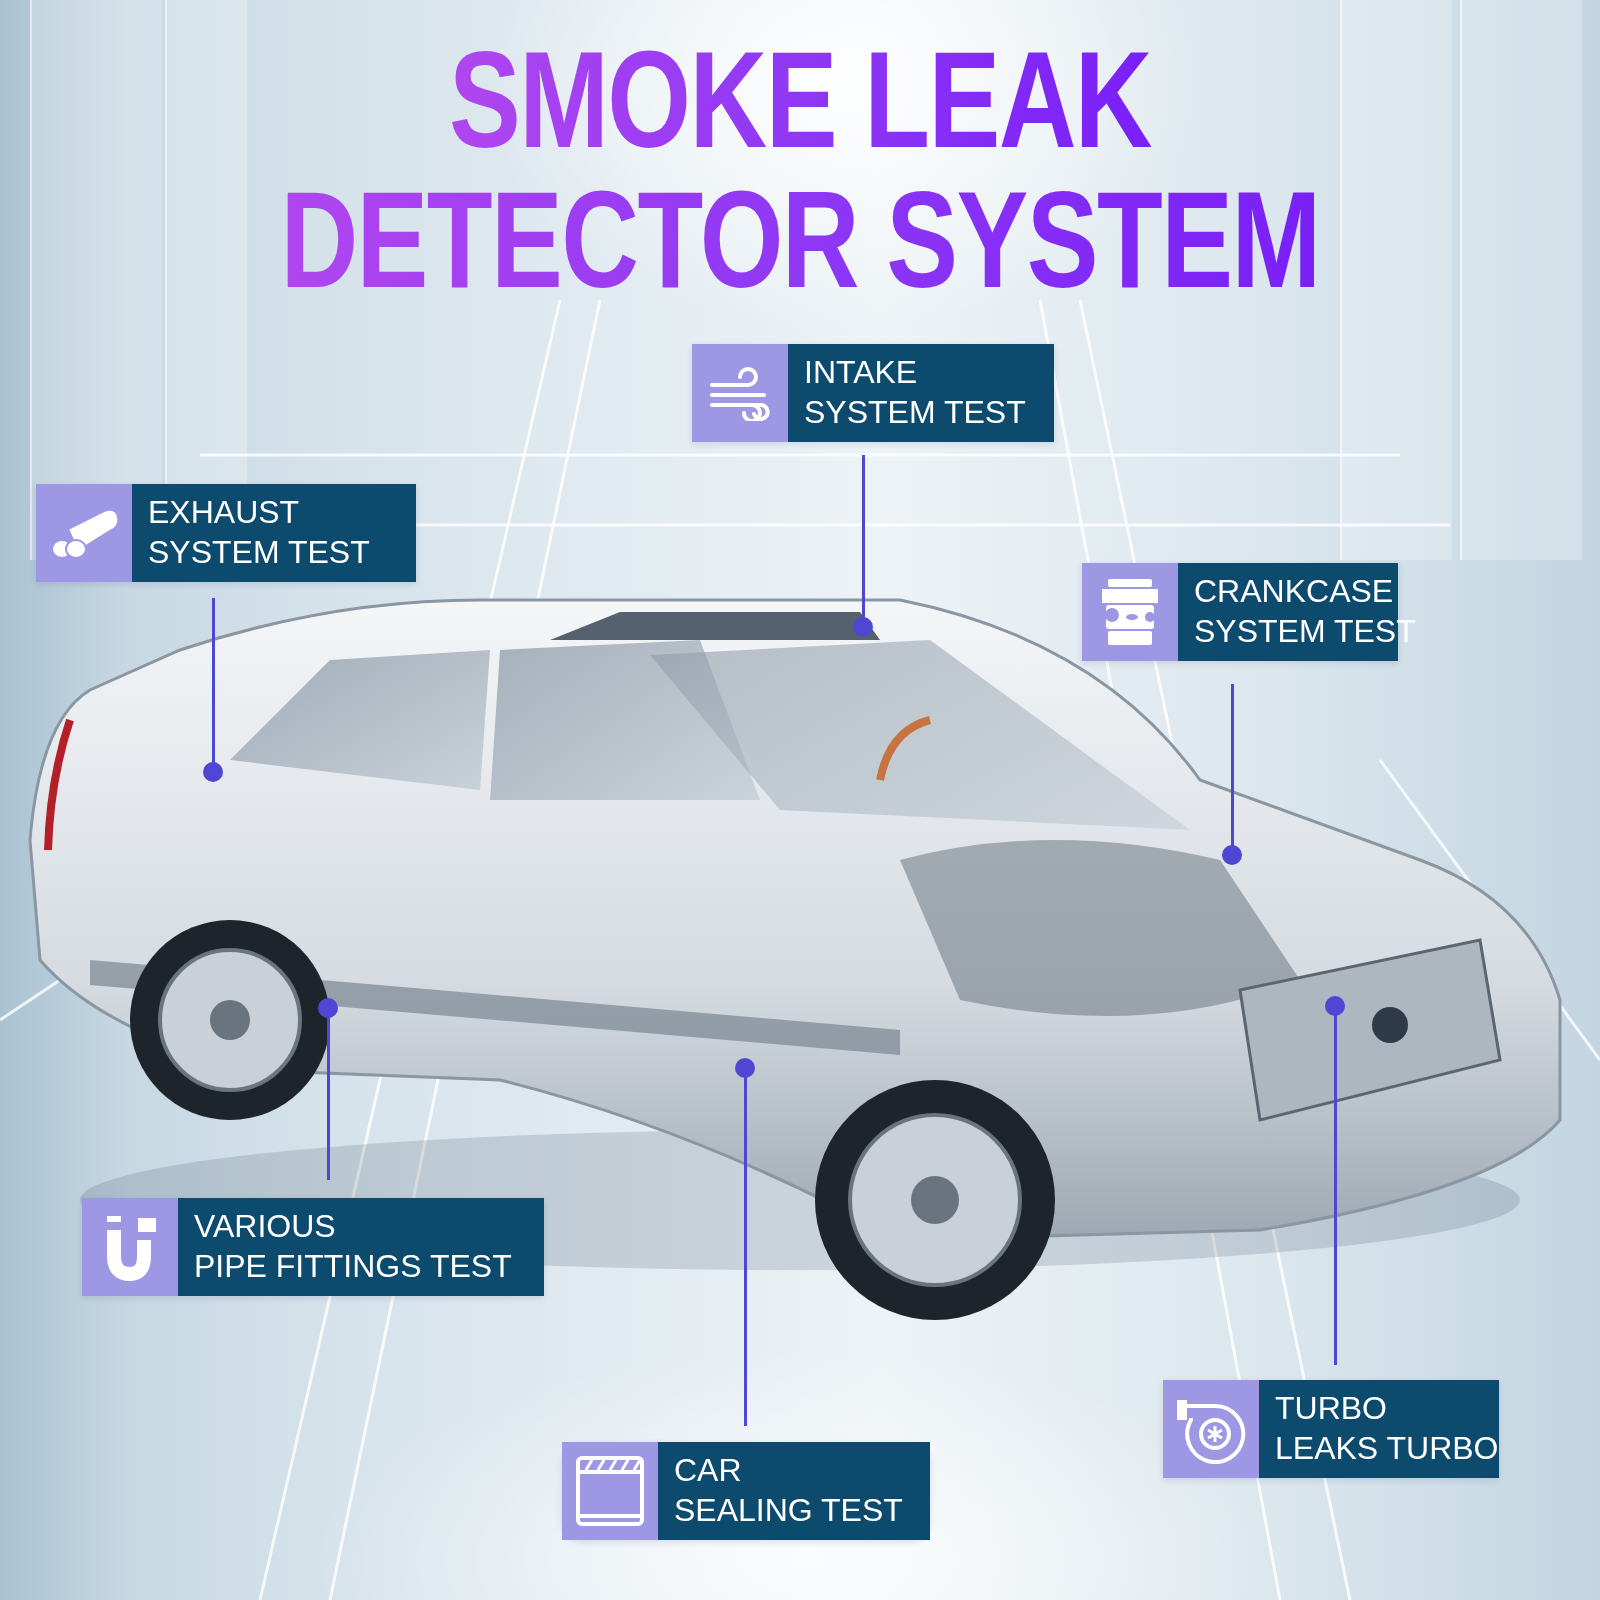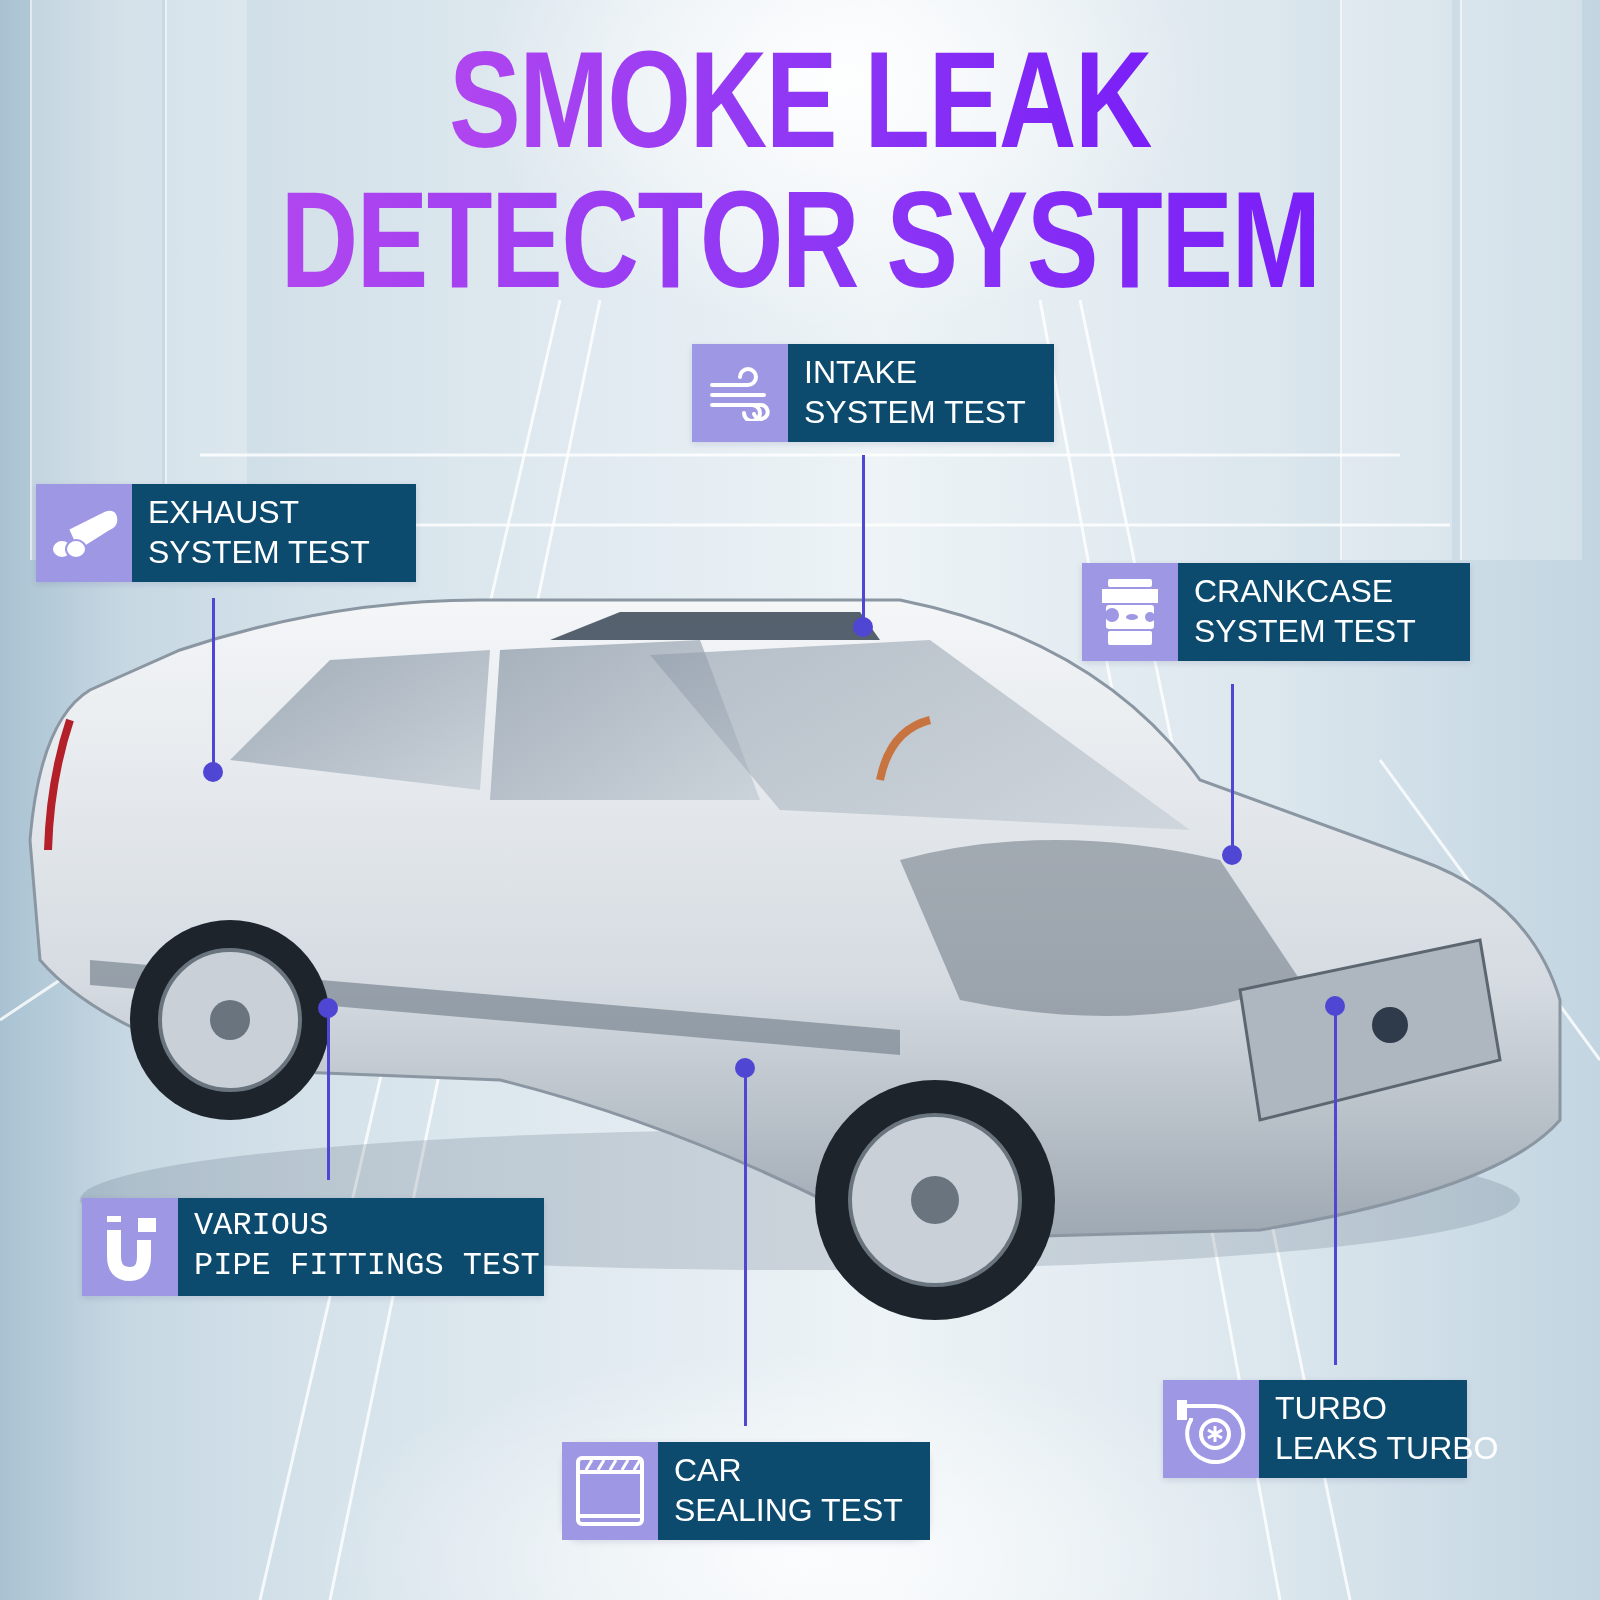--- a/index.html
+++ b/index.html
@@ -167,35 +167,35 @@
     <svg width="64" height="70" viewBox="0 0 64 70" fill="#fff">
       <rect x="10" y="2" width="44" height="8" rx="2"></rect>
       <rect x="4" y="12" width="56" height="14"></rect>
       <rect x="8" y="28" width="48" height="24" rx="3"></rect>
       <rect x="10" y="54" width="44" height="14" rx="2"></rect>
       <circle cx="14" cy="38" r="7" fill="#9e97e4"></circle>
       <circle cx="52" cy="40" r="5" fill="#9e97e4"></circle>
       <ellipse cx="34" cy="40" rx="6" ry="3" fill="#9e97e4"></ellipse>
     </svg>
   </div>
-  <div class="txt" style="width:292px;">
+  <div class="txt" style="width:220px;">
     <div>CRANKCASE</div>
     <div>SYSTEM TEST</div>
   </div>
 </div>
 
 <div class="label" style="left:82px;top:1198px;">
   <div class="ico">
     <svg width="64" height="70" viewBox="0 0 64 70" fill="none" stroke="#fff" stroke-width="14">
       <path d="M16 4 V10"></path>
       <path d="M16 18 V44 Q16 62 32 62 Q46 62 46 44 V28"></path>
       <rect x="40" y="6" width="18" height="14" fill="#fff" stroke="none"></rect>
     </svg>
   </div>
-  <div class="txt" style="width:366px;font-family:Liberation Mono, monospace;">
+  <div class="txt" style="width:366px;">
     <div>VARIOUS</div>
     <div>PIPE FITTINGS TEST</div>
   </div>
 </div>
 
 <div class="label" style="left:562px;top:1442px;border-radius:20px;">
   <div class="ico">
     <svg width="72" height="74" viewBox="0 0 72 74" fill="none" stroke="#fff" stroke-width="4">
       <rect x="4" y="4" width="64" height="66" rx="4"></rect>
       <line x1="4" y1="18" x2="68" y2="18"></line>
@@ -211,17 +211,17 @@
 
 <div class="label" style="left:1163px;top:1380px;">
   <div class="ico">
     <svg width="72" height="70" viewBox="0 0 72 70" fill="none" stroke="#fff" stroke-width="4">
       <rect x="4" y="8" width="6" height="16" fill="#fff"></rect>
       <path d="M10 12 H40 A28 28 0 1 1 16 26 V24"></path>
       <circle cx="40" cy="40" r="14"></circle>
       <path d="M40 32 V48 M33 36 L47 44 M33 44 L47 36" stroke-width="3"></path>
     </svg>
   </div>
-  <div class="txt" style="width:208px;">
+  <div class="txt" style="width:240px;">
     <div>TURBO</div>
     <div>LEAKS TURBO</div>
   </div>
 </div>
 
 </body></html>

